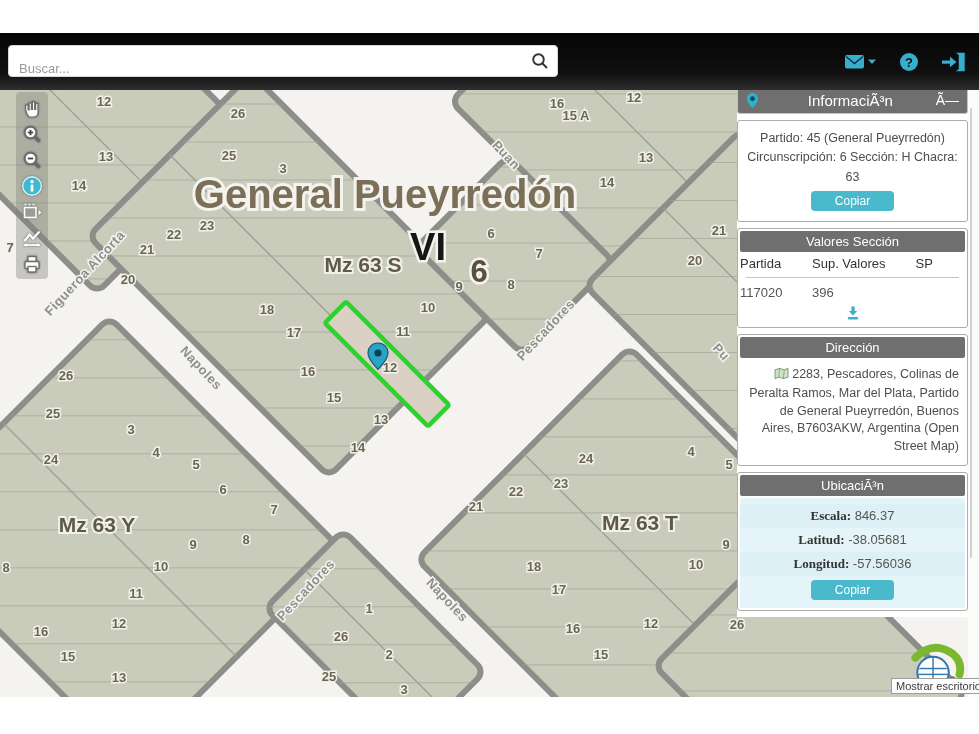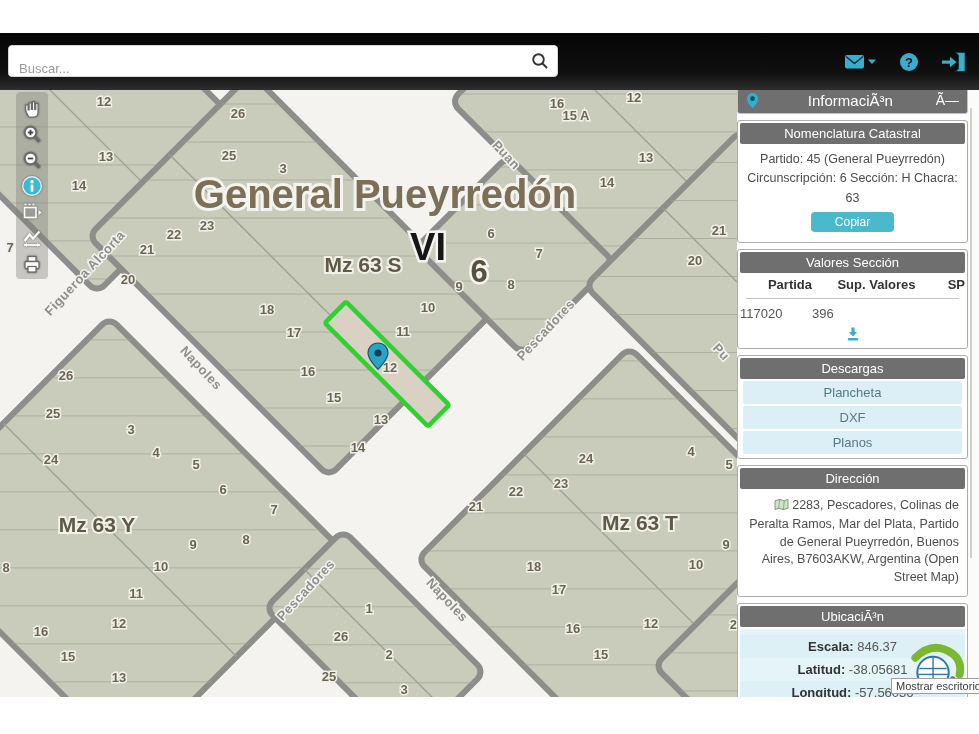--- a/index.html
+++ b/index.html
@@ -35,30 +35,30 @@
   
   .panel{position:absolute;left:737px;top:86px;width:231px;z-index:30;background:#fff;}
   .info-header{background:#6f6f6f;border:1px solid #c4b5fd;border-radius:3px;height:26px;display:flex;align-items:center;color:#fff;padding:0 8px;margin-bottom:6px;}
   .info-title{flex:1;text-align:center;font-size:15px;}
   .close-x{cursor:pointer;font-size:14px;color:#fff;}
   .card{border:1px solid #adadad;border-radius:3px;background:#fff;margin-bottom:6px;padding:2px;}
   .card-header{background:#6f6f6f;color:#fff;text-align:center;font-size:13px;padding:3px 0;border-radius:2px;}
   .card-body{padding:6px 2px 7px 2px;text-align:center;font-size:12.5px;color:#4e4e4e;line-height:1.55;}
   .copy-btn{display:inline-block;margin-top:4px;background:#49b9cb;color:#fff;font-size:12px;border:none;border-radius:4px;padding:3px 24px;cursor:pointer;font-family:"Liberation Sans",sans-serif;}
   .vtable{display:grid;grid-template-columns:32% 46% 22%;font-size:13px;color:#333;}
-  .vtable .h{font-weight:bold;padding:4px 0 6px 0;text-align:right;}
+  .vtable .h{font-weight:normal;padding:4px 0 6px 0;}
   .vsep{border-top:1px solid #c4c4c4;margin:0 6px;}
   .vtable .v{color:#555;padding:7px 0 2px 0;}
   .dl-row{display:flex;justify-content:center;padding:2px 0 4px 0;}
   .descarga-item{background:#ddeff6;color:#557a84;font-size:13px;text-align:center;padding:4px 0;margin:2px 3px;border-radius:2px;cursor:pointer;}
   .dir-body{padding:8px 6px;font-size:12.5px;color:#4e4e4e;text-align:right;line-height:1.4;}
   .ubi-body{background:#e4f4f8;border-radius:2px;margin-top:2px;padding:6px 0 8px 0;text-align:center;}
   .ubi-row{font-size:13px;padding:4px 0;color:#555;}
   .ubi-row:nth-child(odd){background:#ddf0f6;}
-  .ubi-row b{color:#333;}
+  .ubi-row b{color:#333;font-family:Liberation Serif, serif;}
 
   
   .gutter{position:absolute;left:968px;top:90px;width:11px;height:607px;background:#fbfbfa;z-index:25;}
   .scrollline{position:absolute;left:2px;top:18px;width:2px;height:450px;background:#cfcfcd;border-radius:2px;cursor:pointer;}
 
   
   .bottomstrip{position:absolute;left:0;top:697px;width:979px;height:37px;background:#fff;z-index:35;}
   .logo{position:absolute;left:903px;top:642px;z-index:36;cursor:pointer;}
   .tooltip{position:absolute;left:891px;top:678px;z-index:38;background:#fdfdfd;border:1px solid #9e9e9e;font-size:11px;color:#3c3c3c;padding:1px 4px;white-space:nowrap;}
 </style>
@@ -307,21 +307,20 @@
         <svg width="13" height="17" viewBox="0 0 14 18">
             <path d="M7 1 C3.7 1 1 3.7 1 7 c0 4.5 6 10 6 10 s6 -5.5 6 -10 C13 3.7 10.3 1 7 1 z" fill="#2fb0cf"></path>
             <circle cx="7" cy="7" r="2.5" fill="#0c4a5e"></circle>
           </svg>
       </span>
       <span class="info-title">InformaciÃ³n</span>
       <span class="close-x">Ã—</span>
     </div>
 
     <div class="card">
-      <div class="card-header">Nomenclatura Catastral</div>
       <div class="card-body">
         <div>Partido: 45 (General Pueyrredón)</div>
         <div>Circunscripción: 6 Sección: H Chacra: 63</div>
         <button class="copy-btn">Copiar</button>
       </div>
     </div>
 
     <div class="card">
       <div class="card-header">Valores Sección</div>
       <div class="vtable">
@@ -338,26 +337,20 @@
       <div class="dl-row">
         <span style="cursor:pointer;display:flex;">
           <svg width="18" height="17" viewBox="0 0 18 17">
               <polygon points="9,11.5 4.8,7 7.4,7 7.4,2.5 10.6,2.5 10.6,7 13.2,7" fill="#3ab0c8"></polygon>
               <rect x="3.8" y="13" width="10.4" height="2.4" rx="1" fill="#3ab0c8"></rect>
             </svg>
         </span>
       </div>
     </div>
 
-    <div class="card">
-      <div class="card-header">Descargas</div>
-      <div class="descarga-item">Plancheta</div>
-      <div class="descarga-item">DXF</div>
-      <div class="descarga-item">Planos</div>
-    </div>
 
     <div class="card">
       <div class="card-header">Dirección</div>
       <div class="dir-body">
         <span style="display:inline-block;vertical-align:-2px;margin-right:3px;">
           <svg width="15" height="13" viewBox="0 0 16 14">
               <polygon points="1,3 6,1.5 11,3 15,1.5 15,11 10,12.5 5,11 1,12.5" fill="#cfe3c8" stroke="#6a8a5f" stroke-width="0.9"></polygon>
               <line x1="6" y1="1.5" x2="5" y2="11" stroke="#6a8a5f" stroke-width="0.7"></line>
               <line x1="11" y1="3" x2="10" y2="12.5" stroke="#6a8a5f" stroke-width="0.7"></line>
             </svg>

